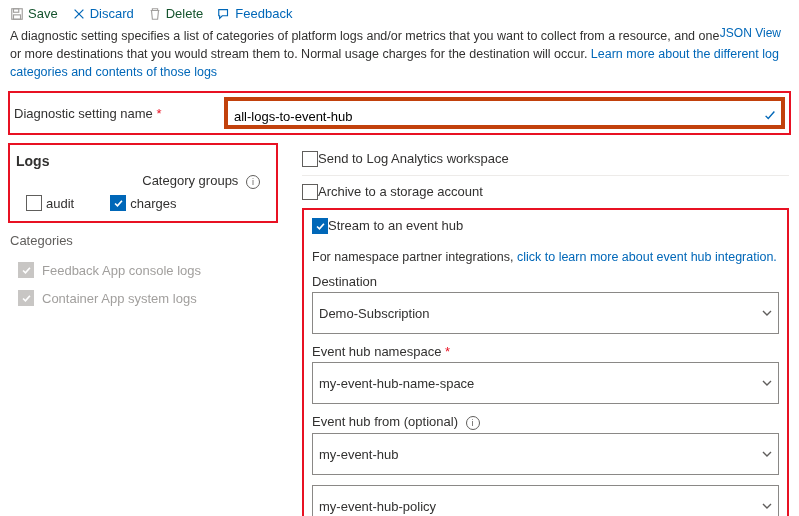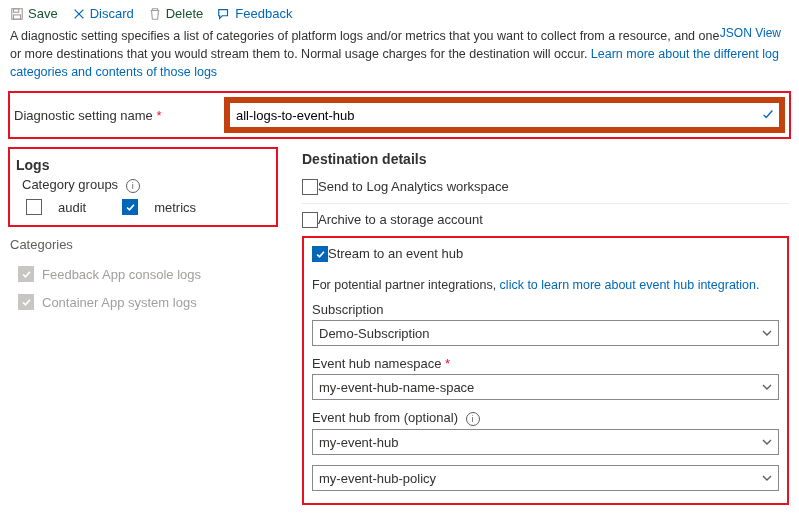--- a/index.html
+++ b/index.html
@@ -40,23 +40,23 @@
 .name-row {
   display:flex;
   align-items:center;
   margin: 4px 8px 8px 8px;
   padding: 4px 4px;
 }
 .name-label { width: 210px; font-size:13px; }
 .req { color:#e81123; }
 .name-input-wrap {
   flex:1;
-  border:6px solid #c2410c;
+  border:4px solid #c2410c;
   display:flex;
-  align-items:center;
+  align-items:flex-end;
   height:24px;
   padding:0 4px;
 }
 .name-input {
   flex:1;
   border:none;
   outline:none;
   font-size:13px;
   font-family:inherit;
 }
@@ -64,21 +64,21 @@
 
 .cols { display:flex; }
 .col-left { width: 286px; padding: 0 8px; box-sizing:border-box; }
 .col-right { flex:1; padding: 0 10px 0 16px; box-sizing:border-box; position:relative; }
 
 .section-title { font-weight:600; font-size:14px; margin: 4px 0 4px 0; }
 .sub-label { font-size:13px; margin-bottom:6px; }
 
 .cg-box { padding: 4px 16px 10px 6px; margin-bottom:8px; }
 .cg-row { display:flex; align-items:center; gap: 36px; padding-left: 10px; margin-top:6px; }
-.cb-wrap { display:flex; align-items:center; gap:16px; }
+.cb-wrap { display:flex; align-items:center; gap:4px; }
 .cb {
   width:16px; height:16px; border:1px solid #605e5c; display:inline-flex;
   align-items:center; justify-content:center; box-sizing:border-box;
 }
 .cb.checked { background:#0067b8; border-color:#0067b8; }
 .cb.checked svg { width:11px; height:11px; }
 .cb.disabled { border-color:#c8c6c4; }
 .cb.disabled.checked { background:#c8c6c4; border-color:#c8c6c4; }
 .cb-label { font-size:13px; }
 .cb-label.disabled { color:#a19f9d; }
@@ -88,21 +88,21 @@
 
 .dest-row { display:flex; align-items:flex-start; padding:8px 0; }
 .dest-sep { border-bottom:1px solid #edebe9; }
 
 .eh-box { padding: 6px 8px 10px 8px; margin-top:0; }
 .eh-note { font-size:12.5px; margin: 8px 0 10px 0; }
 .eh-note .link { color:#0067b8; cursor:pointer; }
 .field-block { margin-bottom:10px; }
 .field-lab { font-size:13px; margin-bottom:3px; }
 .field-select {
-  width:100%; height:26px; border:1px solid #8a8886;
+  width:100%; height:42px; border:1px solid #8a8886;
   display:flex; align-items:center; justify-content:space-between;
   padding:0 6px; box-sizing:border-box; font-size:13px; cursor:pointer;
 }
 .chev { width:10px; height:10px; }
 
 .info-icon { width:12px; height:12px; display:inline-flex; border:1px solid #605e5c; border-radius:50%; align-items:center; justify-content:center; font-size:9px; margin-left:4px; color:#605e5c; }
 </style>
 </head>
 <body>
 
@@ -162,36 +162,36 @@
         </svg>
     </span>
   </div>
 </div>
 
 <div class="cols">
 
   <div class="col-left">
     <div class="cg-box hl-red">
       <div class="section-title">Logs</div>
-      <div class="sub-label" style="margin-left:6px;">
+      <div class="sub-label" style="margin-left:6px;text-align:right;">
         <span>Category groups</span>
         <span class="info-icon">i</span>
       </div>
       <div class="cg-row">
         <div class="cb-wrap">
           <span class="cb"></span>
           <span class="cb-label">audit</span>
         </div>
         <div class="cb-wrap">
           <span class="cb checked">
             <svg viewBox="0 0 16 16" fill="none" stroke="#fff" stroke-width="2.4">
                 <polyline points="3,8 6.5,11.5 13,4"></polyline>
               </svg>
           </span>
-          <span class="cb-label">metrics</span>
+          <span class="cb-label">charges</span>
         </div>
       </div>
     </div>
 
     <div class="cat-title">Categories</div>
     <div class="cat-item">
       <span class="cb disabled checked">
         <svg viewBox="0 0 16 16" fill="none" stroke="#fff" stroke-width="2.4">
             <polyline points="3,8 6.5,11.5 13,4"></polyline>
           </svg>
@@ -202,21 +202,20 @@
       <span class="cb disabled checked">
         <svg viewBox="0 0 16 16" fill="none" stroke="#fff" stroke-width="2.4">
             <polyline points="3,8 6.5,11.5 13,4"></polyline>
           </svg>
       </span>
       <span class="cb-label disabled">Container App system logs</span>
     </div>
   </div>
 
   <div class="col-right">
-    <div class="section-title">Destination details</div>
 
     <div class="dest-row dest-sep">
       <span class="cb"></span>
       <span class="cb-label">Send to Log Analytics workspace</span>
     </div>
     <div class="dest-row">
       <span class="cb"></span>
       <span class="cb-label">Archive to a storage account</span>
     </div>
 
@@ -224,25 +223,25 @@
       <div class="dest-row" style="padding-top:2px;">
         <span class="cb checked">
           <svg viewBox="0 0 16 16" fill="none" stroke="#fff" stroke-width="2.4">
               <polyline points="3,8 6.5,11.5 13,4"></polyline>
             </svg>
         </span>
         <span class="cb-label">Stream to an event hub</span>
       </div>
 
       <div class="eh-note">
-        <span>For potential partner integrations, </span><span class="link">click to learn more about event hub integration.</span>
+        <span>For namespace partner integrations, </span><span class="link">click to learn more about event hub integration.</span>
       </div>
 
       <div class="field-block">
-        <div class="field-lab">Subscription</div>
+        <div class="field-lab">Destination</div>
         <div class="field-select">
           <span>Demo-Subscription</span>
           <svg class="chev" viewBox="0 0 10 10">
               <polyline points="1,3 5,7 9,3" fill="none" stroke="#605e5c" stroke-width="1.4"></polyline>
             </svg>
         </div>
       </div>
 
       <div class="field-block">
         <div class="field-lab">

